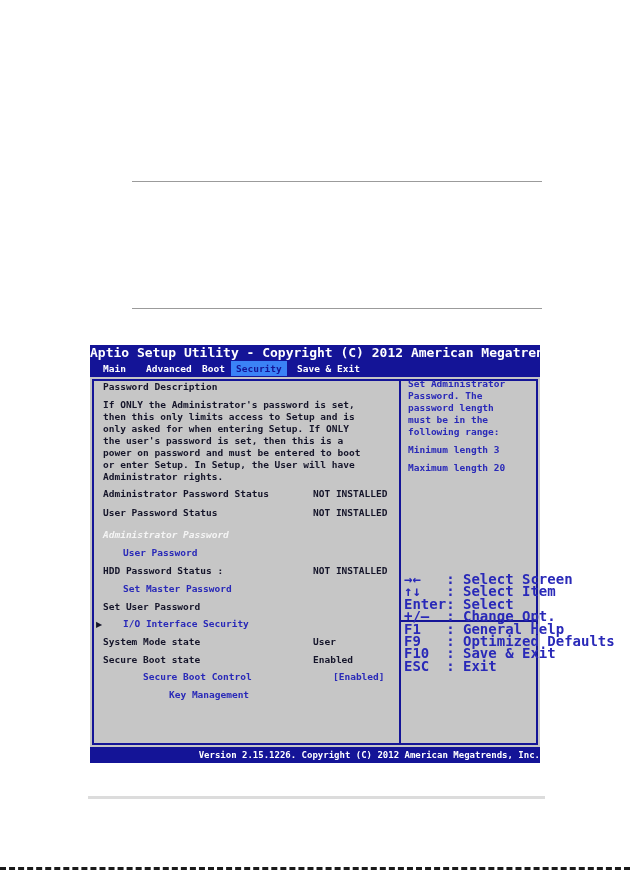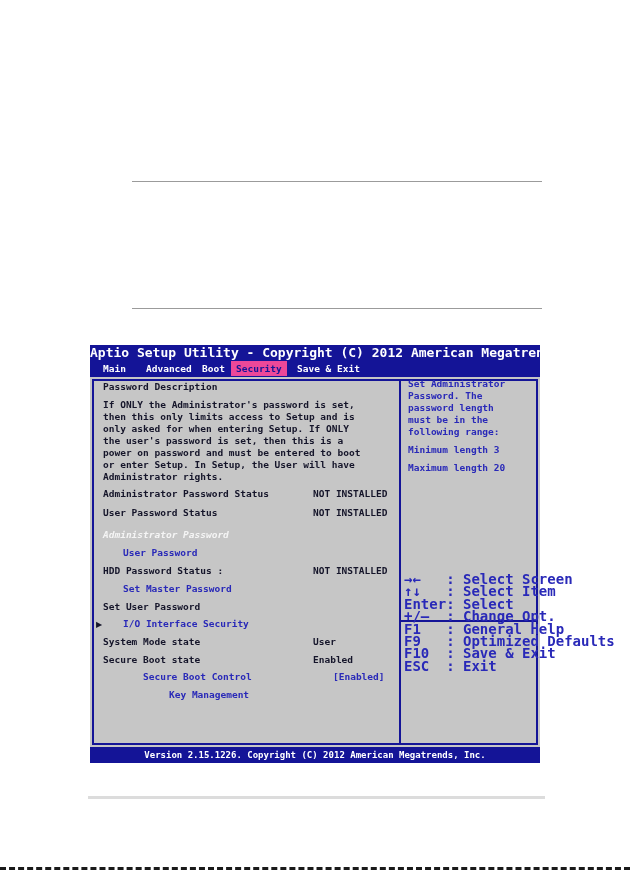--- a/index.html
+++ b/index.html
@@ -17,21 +17,21 @@
   .bios {
     position:absolute; left:90px; top:345px; width:450px; height:418px;
     background:#141497; font-weight:bold; font-size:9.5px; line-height:12px;
   }
   .bios-title {
     position:absolute; top:0; left:0; width:450px; height:16px; line-height:16px;
     color:#ffffff; text-align:center; font-size:13px; white-space:nowrap;
   }
   .tabs { position:absolute; top:16px; left:0; width:510px; height:16px; color:#ffffff;text-align:right; }
   .tab { position:absolute; top:0; height:16px; line-height:16px; white-space:nowrap; cursor:default; }
-  .tab.sel { background:#ec4899; color:#141497; padding:0 5px; height:15px; line-height:15px; }
+  .tab.sel { background:#3b82f6; color:#141497; padding:0 5px; height:15px; line-height:15px; }
 
   .panel { position:absolute; top:32px; left:0; width:450px; height:370px; background:#c6c6c6; }
   .panel-border { position:absolute; left:2px; top:2px; right:2px; bottom:2px; border:2px solid #141497; }
   .vdiv { position:absolute; left:309px; top:2px; bottom:2px; width:2px; background:#141497; }
   .side-hdiv { position:absolute; left:311px; right:2px; top:243px; height:2px; background:#141497; }
 
   
   .t { position:absolute; white-space:pre; }
   .dark { color:#15152a; }
   .blue { color:#2929b8;padding-left:20px; }
@@ -41,21 +41,21 @@
   .para { position:absolute; left:13px; top:54px; white-space:pre-line; color:#15152a; }
   .pointer { position:absolute; left:-7px; top:1px; font-size:8px; color:#15152a;
              font-family:"DejaVu Sans", sans-serif; }
   .sidehelp { position:absolute; left:318px; top:33px; white-space:pre-line; color:#2929b8; }
   .sideline { position:absolute; left:318px; color:#2929b8; white-space:pre; }
   .hotkeys { position:absolute; left:314px; top:228px; color:#2929b8; font-size:14px; line-height:12.4px; }
   .hotkey-row { white-space:pre; height:12.4px; }
 
   .statusbar {
     position:absolute; left:0; top:402px; width:450px; height:16px; line-height:16px;
-    background:#141497; color:#ffffff; text-align:center; font-size:9px; white-space:nowrap;
+    background:#141497; color:#ffffff; text-align:right; font-size:9px; white-space:nowrap;
   }
 </style>
 </head>
 <body>
 
 <div class="rule-thin" style="top:181px;"></div>
 <div class="rule-thin" style="top:308px;"></div>
 <div class="rule-light"></div>
 <div class="rule-dashed"></div>
 

